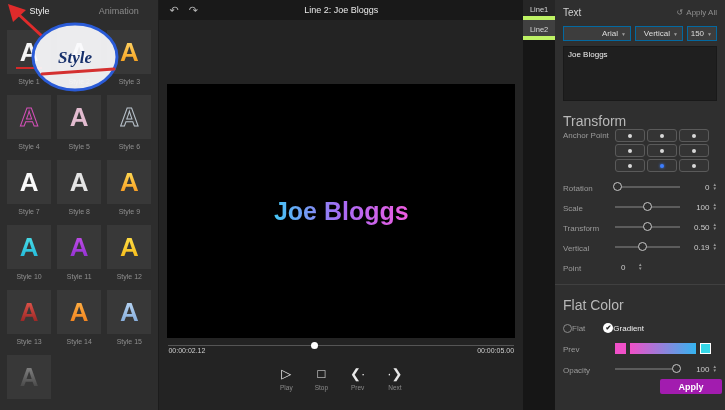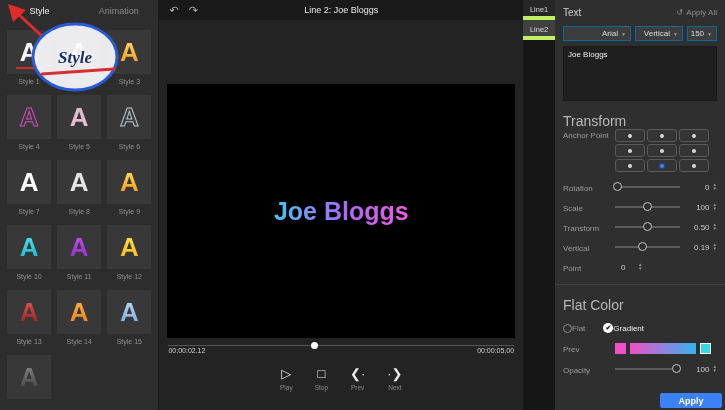--- a/index.html
+++ b/index.html
@@ -76,21 +76,21 @@
   .radio-circle { width:9px; height:9px; border-radius:50%; border:1px solid #8a8a8a; }
   .radio-check { width:10px; height:10px; border-radius:50%; background:#fff; color:#222; font-size:7px; line-height:10px; text-align:center; font-weight:bold; }
   .color-row { display:flex; align-items:center; margin-top:10px; }
   .swatch { width:11px; height:11px; cursor:pointer; }
   .swatch.end { border:1px solid #fff; }
   .gradient-bar { width:66px; height:11px; margin:0 4px; cursor:pointer; }
   .angle-row { display:flex; align-items:center; margin-top:11px; }
   .angle-swatches { display:flex; align-items:center; }
   .angle-swatch { width:13px; height:13px; margin-right:7px; cursor:pointer; }
   .angle-swatch.selected { width:15px; height:15px; border:2px solid #fff; }
-  .apply-btn { position:absolute; right:3px; bottom:2px; width:62px; height:15px; background:#3b82f6; color:#fff; font-size:9px; font-weight:bold; border:none; border-radius:2px; cursor:pointer; font-family:"Liberation Sans",sans-serif; }
+  .apply-btn { position:absolute; right:3px; bottom:16px; width:62px; height:15px; background:#a21caf; color:#fff; font-size:9px; font-weight:bold; border:none; border-radius:2px; cursor:pointer; font-family:"Liberation Sans",sans-serif; }
 
   .overlay { position:absolute; left:0; top:0; pointer-events:none; }
   .overlay text { font-family:"Liberation Serif", serif; }
 </style>
 </head>
 <body>
 
 <div class="app">
 
   <aside class="left-panel">

